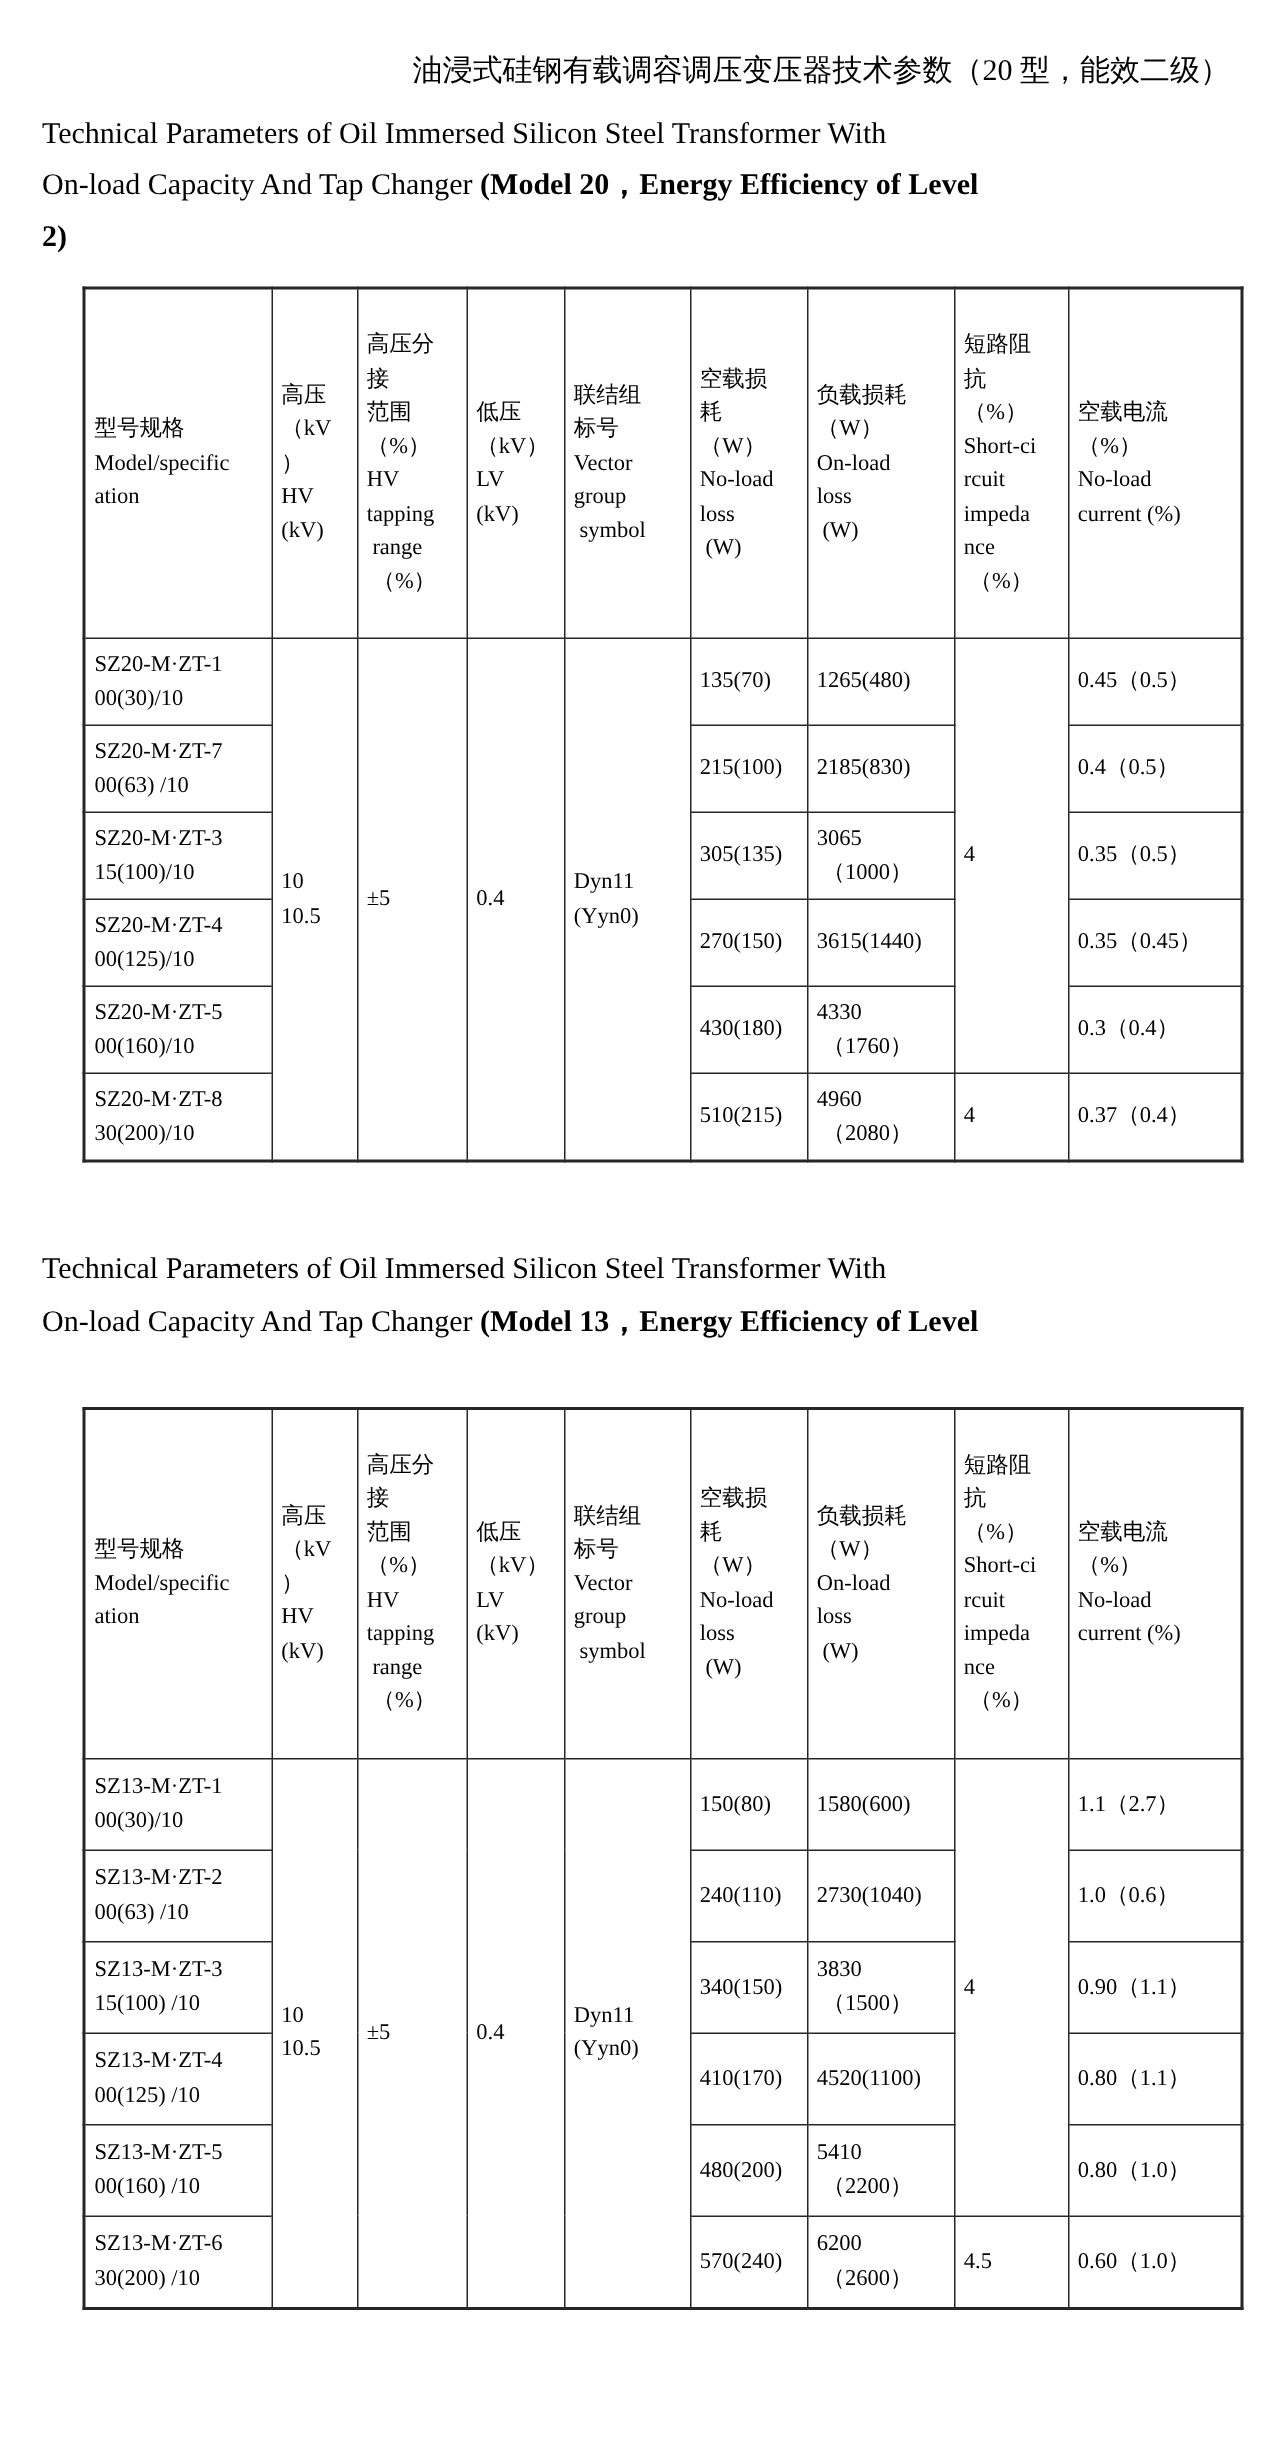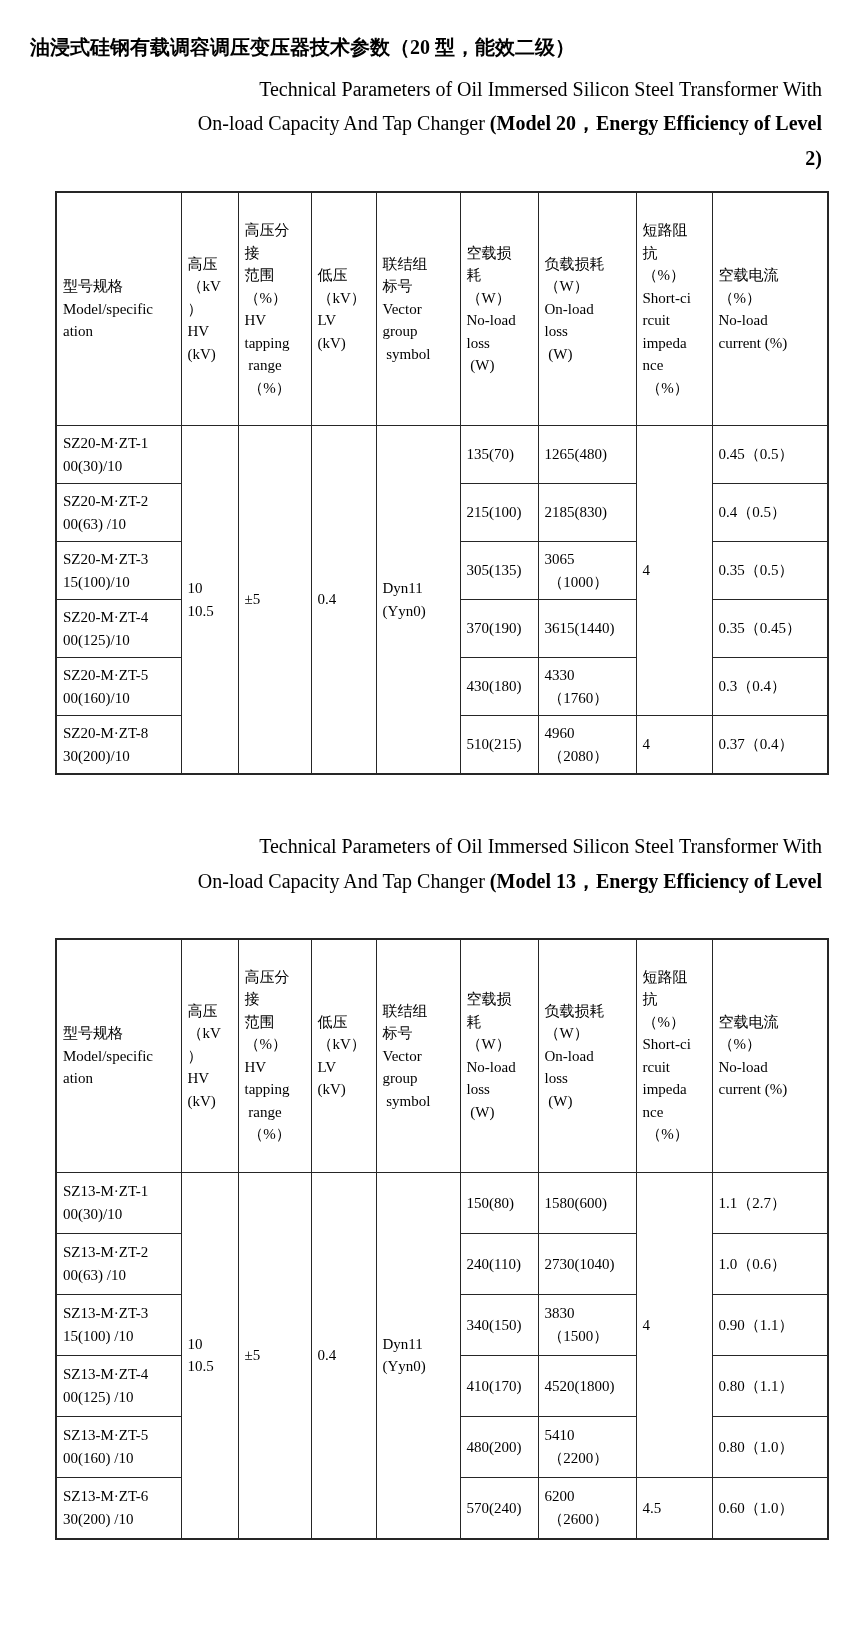--- a/index.html
+++ b/index.html
@@ -5,28 +5,28 @@
   html, body { margin: 0; padding: 0; background: #ffffff; }
   body {
     width: 850px;
     min-height: 1642px;
     color: #000;
     font-family: "Liberation Serif", "DejaVu Serif", serif;
   }
   .page { padding: 32px 0 46px 0; }
 
   .title-zh {
-    text-align: left;
+    text-align: right;
     font-size: 20px;
-    font-weight: bold;
+    font-weight: normal;
     margin: 0 30px 10px 30px;
     line-height: 1.5;
   }
   .title-en {
-    text-align: right;
+    text-align: left;
     font-size: 20px;
     margin: 0 28px 16px 28px;
     line-height: 1.72;
     white-space: pre-wrap;
   }
   .title-en .bold { font-weight: bold; }
 
   table.ttable {
     border-collapse: collapse;
     table-layout: fixed;
@@ -134,38 +134,38 @@
           <td rowspan="6">±5</td>
           <td rowspan="6">0.4</td>
           <td rowspan="6">Dyn11
 (Yyn0)</td>
           <td class="dr">135(70)</td>
           <td class="dr">1265(480)</td>
           <td rowspan="5">4</td>
           <td class="dr">0.45（0.5）</td>
         </tr>
         <tr>
-          <td class="dr">SZ20-M·ZT-2
+          <td class="dr">SZ20-M·ZT-7
 00(63) /10</td>
           <td class="dr">215(100)</td>
           <td class="dr">2185(830)</td>
           <td class="dr">0.4（0.5）</td>
         </tr>
         <tr>
           <td class="dr">SZ20-M·ZT-3
 15(100)/10</td>
           <td class="dr">305(135)</td>
           <td class="dr">3065
  （1000）</td>
           <td class="dr">0.35（0.5）</td>
         </tr>
         <tr>
           <td class="dr">SZ20-M·ZT-4
 00(125)/10</td>
-          <td class="dr">370(190)</td>
+          <td class="dr">270(150)</td>
           <td class="dr">3615(1440)</td>
           <td class="dr">0.35（0.45）</td>
         </tr>
         <tr>
           <td class="dr">SZ20-M·ZT-5
 00(160)/10</td>
           <td class="dr">430(180)</td>
           <td class="dr">4330
  （1760）</td>
           <td class="dr">0.3（0.4）</td>
@@ -276,21 +276,21 @@
 15(100) /10</td>
           <td class="dr">340(150)</td>
           <td class="dr">3830
  （1500）</td>
           <td class="dr">0.90（1.1）</td>
         </tr>
         <tr>
           <td class="dr">SZ13-M·ZT-4
 00(125) /10</td>
           <td class="dr">410(170)</td>
-          <td class="dr">4520(1800)</td>
+          <td class="dr">4520(1100)</td>
           <td class="dr">0.80（1.1）</td>
         </tr>
         <tr>
           <td class="dr">SZ13-M·ZT-5
 00(160) /10</td>
           <td class="dr">480(200)</td>
           <td class="dr">5410
  （2200）</td>
           <td class="dr">0.80（1.0）</td>
         </tr>

